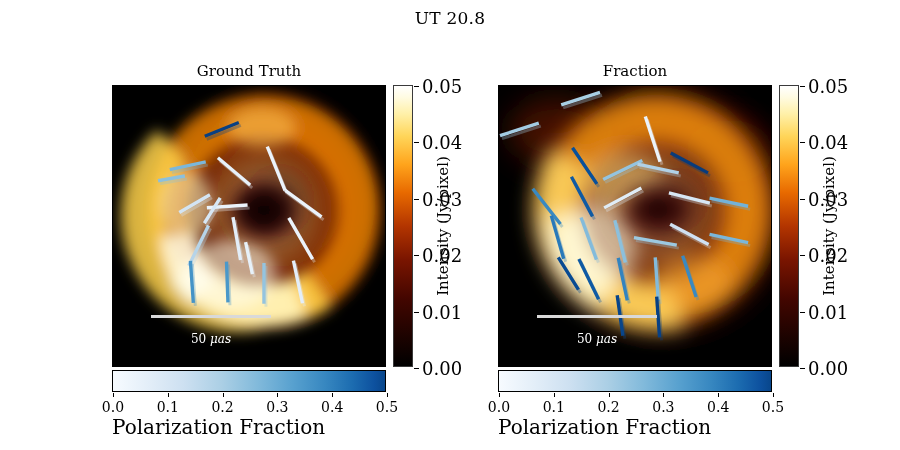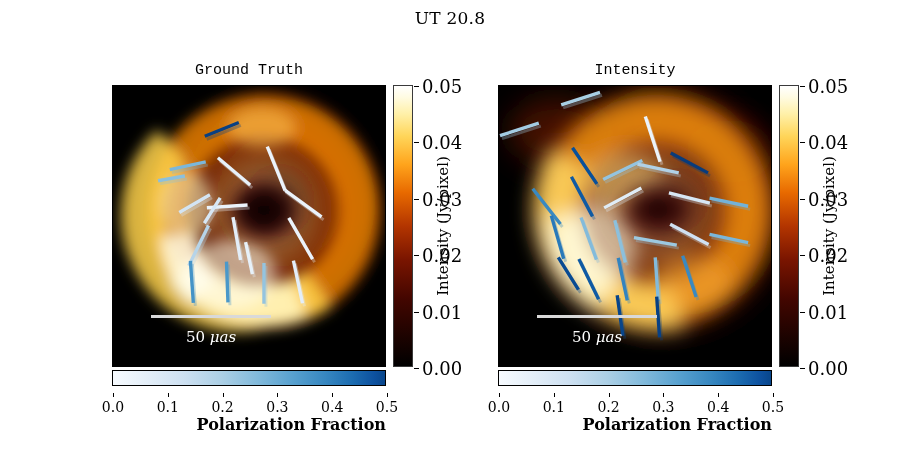--- a/index.html
+++ b/index.html
@@ -35,21 +35,20 @@
   #panel-ground-truth { left: 112px; }
   #panel-recovered    { left: 498px; }
 
   .panel-title {
     position: absolute;
     top: -23px;
     left: 0;
     width: 274px;
     text-align: center;
     font-size: 15px;
-    font-family: Liberation Mono, monospace;
   }
 
   .image-axes {
     position: absolute;
     top: 0;
     left: 0;
     width: 274px;
     height: 282px;
     border: 1px solid #000;
     box-sizing: border-box;
@@ -67,21 +66,21 @@
     height: 3px;
     background: #d9d9d9;
   }
   .scalebar-label {
     position: absolute;
     left: 18px;
     bottom: 20px;
     width: 160px;
     text-align: center;
     color: #ffffff;
-    font-size: 15px;
+    font-size: 12px;
   }
   .scalebar-label i { font-style: italic; }
 
   
   .cbar-v {
     position: absolute;
     top: 0;
     left: 281px;
     width: 20px;
     height: 282px;
@@ -122,21 +121,21 @@
     white-space: nowrap;
     transform: translate(-50%, -50%) rotate(-90deg);
   }
 
   
   .cbar-h {
     position: absolute;
     top: 285px;
     left: 0;
     width: 274px;
-    height: 16px;
+    height: 22px;
     border: 1px solid #000;
     box-sizing: border-box;
     background: linear-gradient(to right,
       #f7fbff 0%,
       #e3eef8 13%,
       #cde0f1 26%,
       #abcfe5 40%,
       #82badb 53%,
       #58a1cf 66%,
       #3787c0 78%,
@@ -156,24 +155,23 @@
     top: 28px;
     font-size: 14px;
     transform: translateX(-50%);
     white-space: nowrap;
   }
   .cbar-h-axislabel {
     position: absolute;
     top: 330px;
     left: 0;
     width: 274px;
-    text-align: right;
-    font-size: 16px;
+    text-align: left;
+    font-size: 20px;
     white-space: nowrap;
-    font-weight: bold;
   }
 </style>
 </head>
 <body>
 
 <div id="figure-title">UT 20.8</div>
 
 <div class="panel" id="panel-ground-truth">
 
   <div class="panel-title">Ground Truth</div>
@@ -293,21 +291,21 @@
       <div class="htick" style="left: 219.2px;"></div>
       <div class="htlabel" style="left: 219.2px;">0.4</div>
       <div class="htick" style="left: 274px;"></div>
       <div class="htlabel" style="left: 274px;">0.5</div>
     </div>
   <div class="cbar-h-axislabel">Polarization Fraction</div>
 </div>
 
 <div class="panel" id="panel-recovered">
 
-  <div class="panel-title">Intensity</div>
+  <div class="panel-title">Fraction</div>
 
   <div class="image-axes">
     <svg class="sky" viewBox="0 0 274 282" preserveAspectRatio="none">
       <defs>
         <radialGradient id="rc-halo" cx="58%" cy="45%" r="62%">
           <stop offset="0%" stop-color="#3a0a00"></stop>
           <stop offset="40%" stop-color="#701800"></stop>
           <stop offset="68%" stop-color="#3c0900"></stop>
           <stop offset="88%" stop-color="#140200"></stop>
           <stop offset="100%" stop-color="#000000"></stop>

